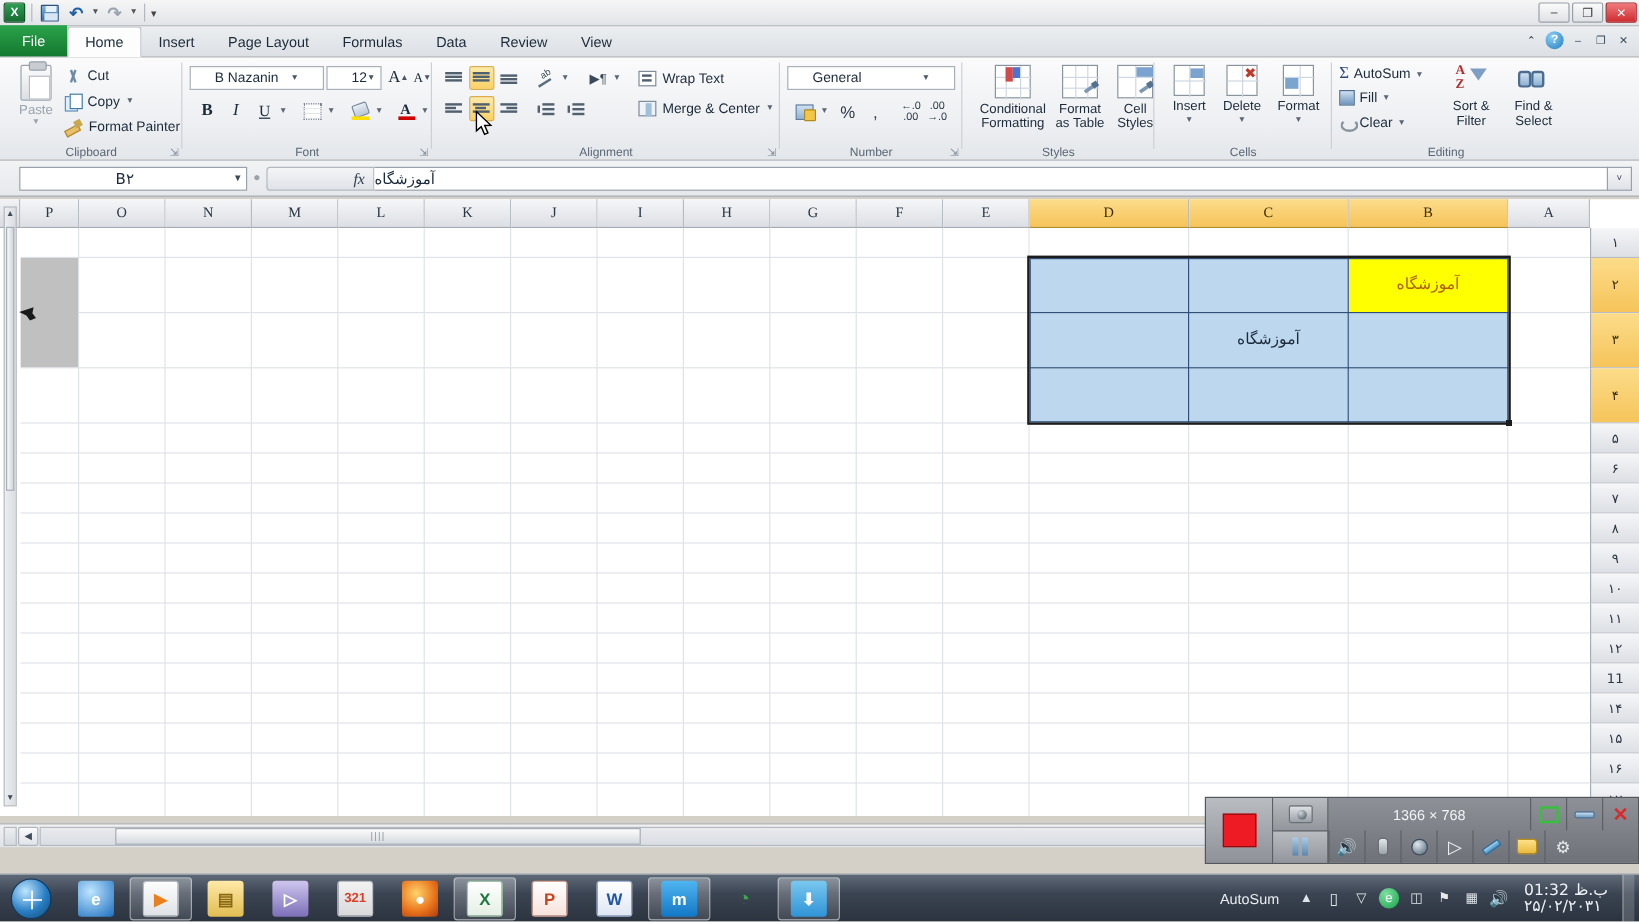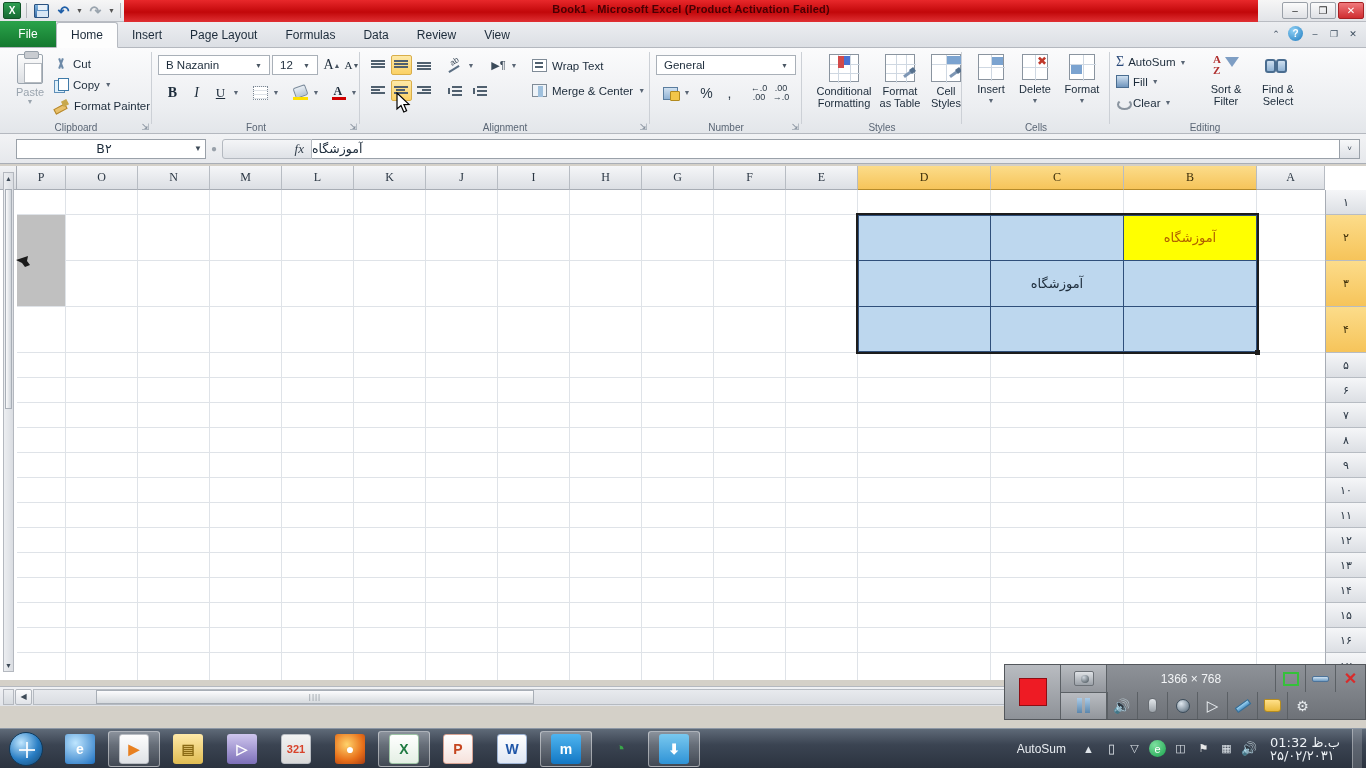--- a/index.html
+++ b/index.html
@@ -132,21 +132,21 @@
   .copy-ico:before{content:"";position:absolute;left:0;top:2px;width:9px;height:11px;background:#dff0fa;border:1px solid #5f8fb8;}
   .copy-ico:after{content:"";position:absolute;left:4px;top:0;width:9px;height:11px;background:#fff;border:1px solid #3f7aa8;}
   .fp-ico{width:15px;height:14px;position:relative;}
   .fp-ico:before{content:"";position:absolute;left:0;top:7px;width:11px;height:4px;background:#e8c06a;transform:rotate(-28deg);border:1px solid #b4872f;}
   .fp-ico:after{content:"";position:absolute;left:8px;top:1px;width:6px;height:6px;background:#c8a84c;transform:rotate(-28deg);}
   .car{font-size:7px;color:#5a6675;}
 
   
   .fld {
     position:absolute; background:#fff; border:1px solid #a9b0b8;
-    display:flex; align-items:center; padding:0 7px; font-size:11.5px; color:#1c2b3a;
+    display:flex; align-items:center; padding:0 20px; font-size:11.5px; color:#1c2b3a;
   }
   .fld .dd { margin-left:auto; font-size:7px; color:#4a5663; }
   .rbtn {
     position:absolute; display:flex;align-items:center;justify-content:center;
     border:1px solid transparent; border-radius:2px; color:#1c2b3a;
   }
   .rbtn.on { background:linear-gradient(#fde9a8,#fbd165); border-color:#d9ae4a; }
 
   .bold{font-weight:bold;font-size:14px;font-family:"Liberation Serif",serif;}
   .ital{font-style:italic;font-size:14px;font-family:"Liberation Serif",serif;}
@@ -416,23 +416,20 @@
       <div class="qat-btn">
           <span class="qat-save"></span>
         </div>
       <div class="qat-btn qat-undo">↶</div>
       <div class="qat-caret">▼</div>
       <div class="qat-btn qat-redo">↷</div>
       <div class="qat-caret">▼</div>
       <div class="qat-sep"></div>
       <div class="qat-more">▾</div>
     </div>
-    <div class="title-red">
-      <div class="title-text">Book1  -  Microsoft Excel (Product Activation Failed)</div>
-    </div>
     <div class="wincontrols">
       <div class="wc">–</div>
       <div class="wc">❐</div>
       <div class="wc close">✕</div>
     </div>
   </div>
 
   <div class="tabrow">
     <div class="tab-file">File</div>
     <div class="tab active">Home</div>
@@ -788,21 +785,21 @@
       <div class="rh sel" style="top:71px;height:46px;">۳</div>
       <div class="rh sel" style="top:117px;height:46px;">۴</div>
       <div class="rh" style="top:163px;height:25px;">۵</div>
       <div class="rh" style="top:188px;height:25px;">۶</div>
       <div class="rh" style="top:213px;height:25px;">۷</div>
       <div class="rh" style="top:238px;height:25px;">۸</div>
       <div class="rh" style="top:263px;height:25px;">۹</div>
       <div class="rh" style="top:288px;height:25px;">۱۰</div>
       <div class="rh" style="top:313px;height:25px;">۱۱</div>
       <div class="rh" style="top:338px;height:25px;">۱۲</div>
-      <div class="rh" style="top:363px;height:25px;">۱۳</div>
+      <div class="rh" style="top:363px;height:25px;">11</div>
       <div class="rh" style="top:388px;height:25px;">۱۴</div>
       <div class="rh" style="top:413px;height:25px;">۱۵</div>
       <div class="rh" style="top:438px;height:25px;">۱۶</div>
       <div class="rh" style="top:463px;height:27px;">۱۷</div>
     </div>
 
     <div class="gridarea">
 
       <div class="gl" style="left:0;top:24px;width:1308px;height:1px;"></div>
       <div class="gl" style="left:0;top:70px;width:1308px;height:1px;"></div>

